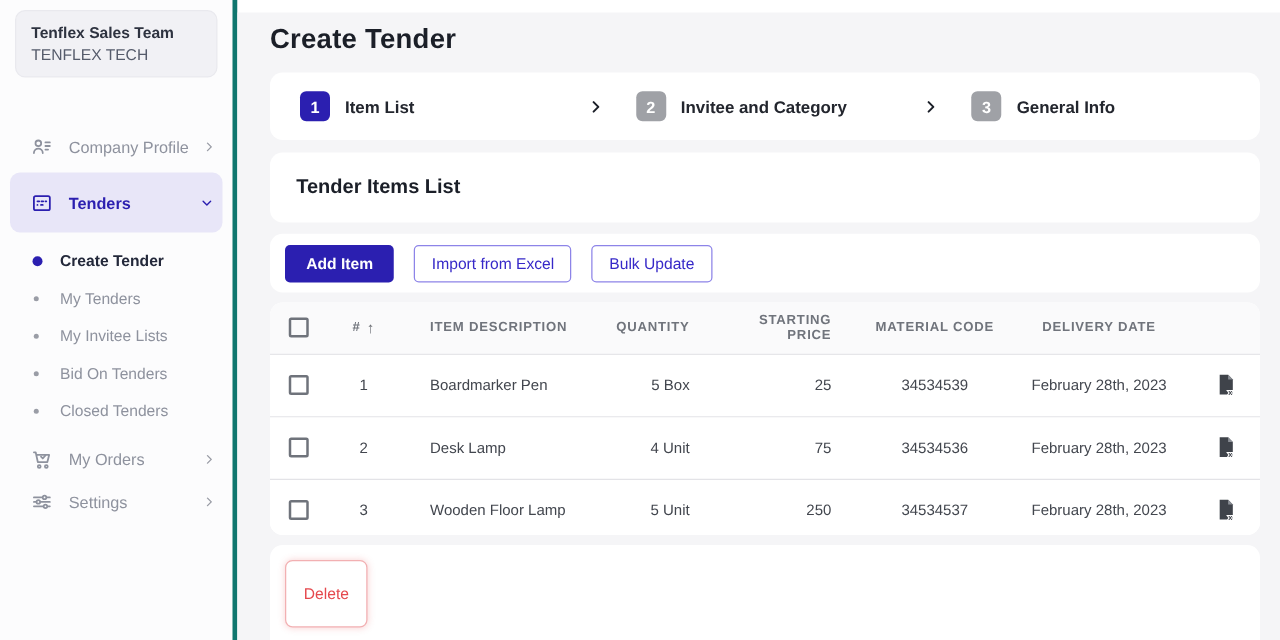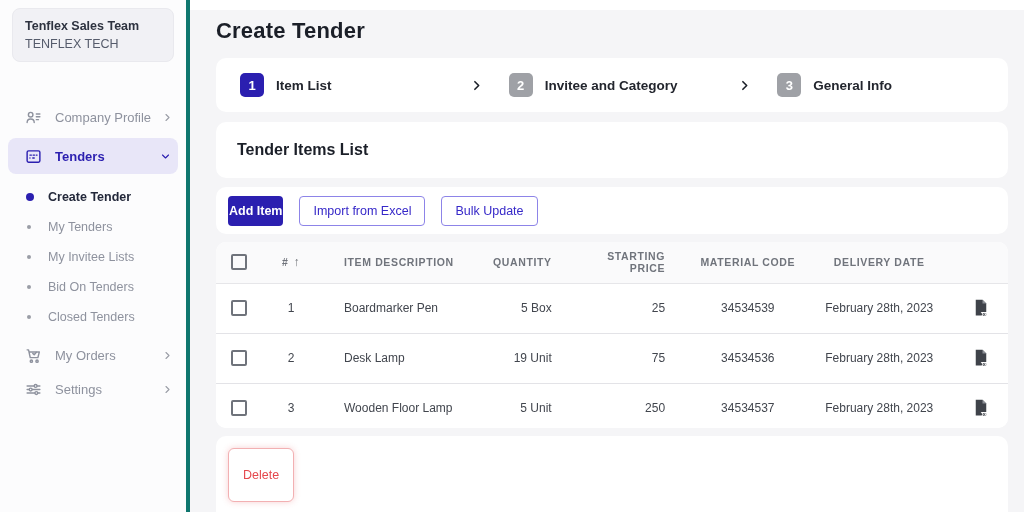--- a/index.html
+++ b/index.html
@@ -33,21 +33,21 @@
   .nav-item {
     display: flex; align-items: center;
     height: 34px; padding: 0 14px 0 24px;
     color: #8e929e; font-size: 13px;
     cursor: pointer;
   }
   .nav-item .nicon { width: 18px; height: 18px; margin-right: 13px; display: flex; align-items: center; justify-content: center; }
   .nav-item .nlabel { flex: 1; }
   .nav-item .chev { color: #9a9da6; font-size: 12px; }
   .nav-item.active-parent {
-    margin: 0 8px; padding: 0 8px 0 16px; height: 36px;
+    margin: 0 8px; padding: 0 8px 0 16px; height: 48px;
     background: #e8e6f8; border-radius: 8px;
     color: #2b1fb0; font-weight: bold; justify-content: space-between;
   }
   .nav-item.active-parent .chev { color: #2b1fb0; }
 
   .submenu { margin: 8px 0 6px 0; }
   .sub-item {
     display: flex; align-items: center;
     height: 30px; padding-left: 27px;
     font-size: 12.5px; color: #8e929e; cursor: pointer;
@@ -86,21 +86,21 @@
 
   
   .section-card { height: 58px; margin-top: 10px; display: flex; align-items: center; padding: 0 21px; text-align: right; }
   .section-title { font-size: 16px; font-weight: bold; color: #1b1f28; }
 
   
   .toolbar-card { height: 48px; margin-top: 9px; display: flex; align-items: center; padding: 0 12px; gap: 16px; }
   .btn { font-family: "Liberation Sans", sans-serif; font-size: 12.5px; border-radius: 4px; cursor: pointer; }
   .btn-primary {
     background: #2b1fb0; color: #fff; font-weight: bold;
-    border: none; padding: 8px 1px;
+    border: none; padding: 8px 17px;
   }
   .btn-outline {
     background: #fff; color: #3628c8; font-weight: 500;
     border: 1px solid #8d84e8; padding: 7px 13px;
   }
 
   
   .table-card { margin-top: 8px; overflow: hidden; }
   .t-grid { display: grid; grid-template-columns: 46px 58px 1.5fr 1fr 1.1fr 1.1fr 1.45fr 54px; align-items: center; }
   .t-head { height: 42px; background: #fafafb; border-bottom: 1px solid #e6e6e9; }
@@ -318,21 +318,21 @@
             </svg>
           </div>
         </div>
 
         <div class="t-grid t-row">
           <div class="cell">
               <div class="checkbox"></div>
             </div>
           <div class="cell c-num">2</div>
           <div class="cell c-desc">Desk Lamp</div>
-          <div class="cell c-right">19 Unit</div>
+          <div class="cell c-right">4 Unit</div>
           <div class="cell c-right">75</div>
           <div class="cell c-center">34534536</div>
           <div class="cell c-center">February 28th, 2023</div>
           <div class="row-action">
             <svg width="16" height="18" viewBox="0 0 20 24">
               <path d="M3 1h9l5 5v16H3z" fill="#3f434a"></path>
               <path d="M12 1l5 5h-5z" fill="#8b8f96"></path>
               <text x="12" y="22.5" font-size="8" font-weight="bold" fill="#3f434a" font-family="Liberation Sans, sans-serif" stroke="#fff" stroke-width="2.4" paint-order="stroke">x</text>
             </svg>
           </div>

